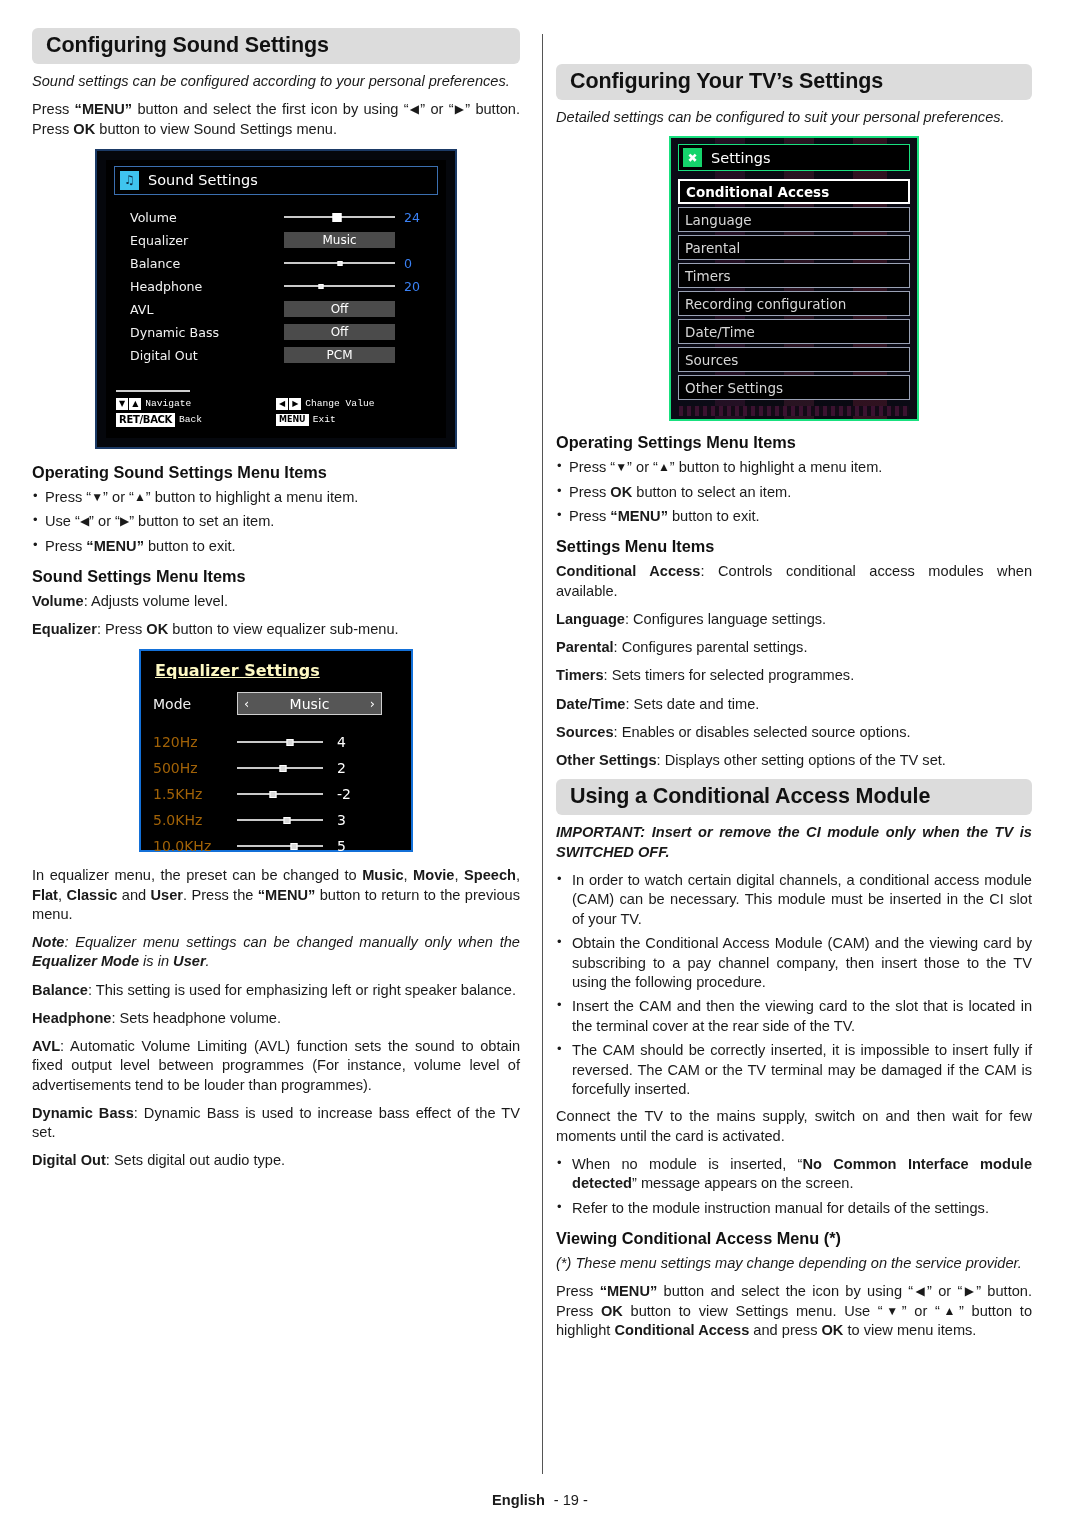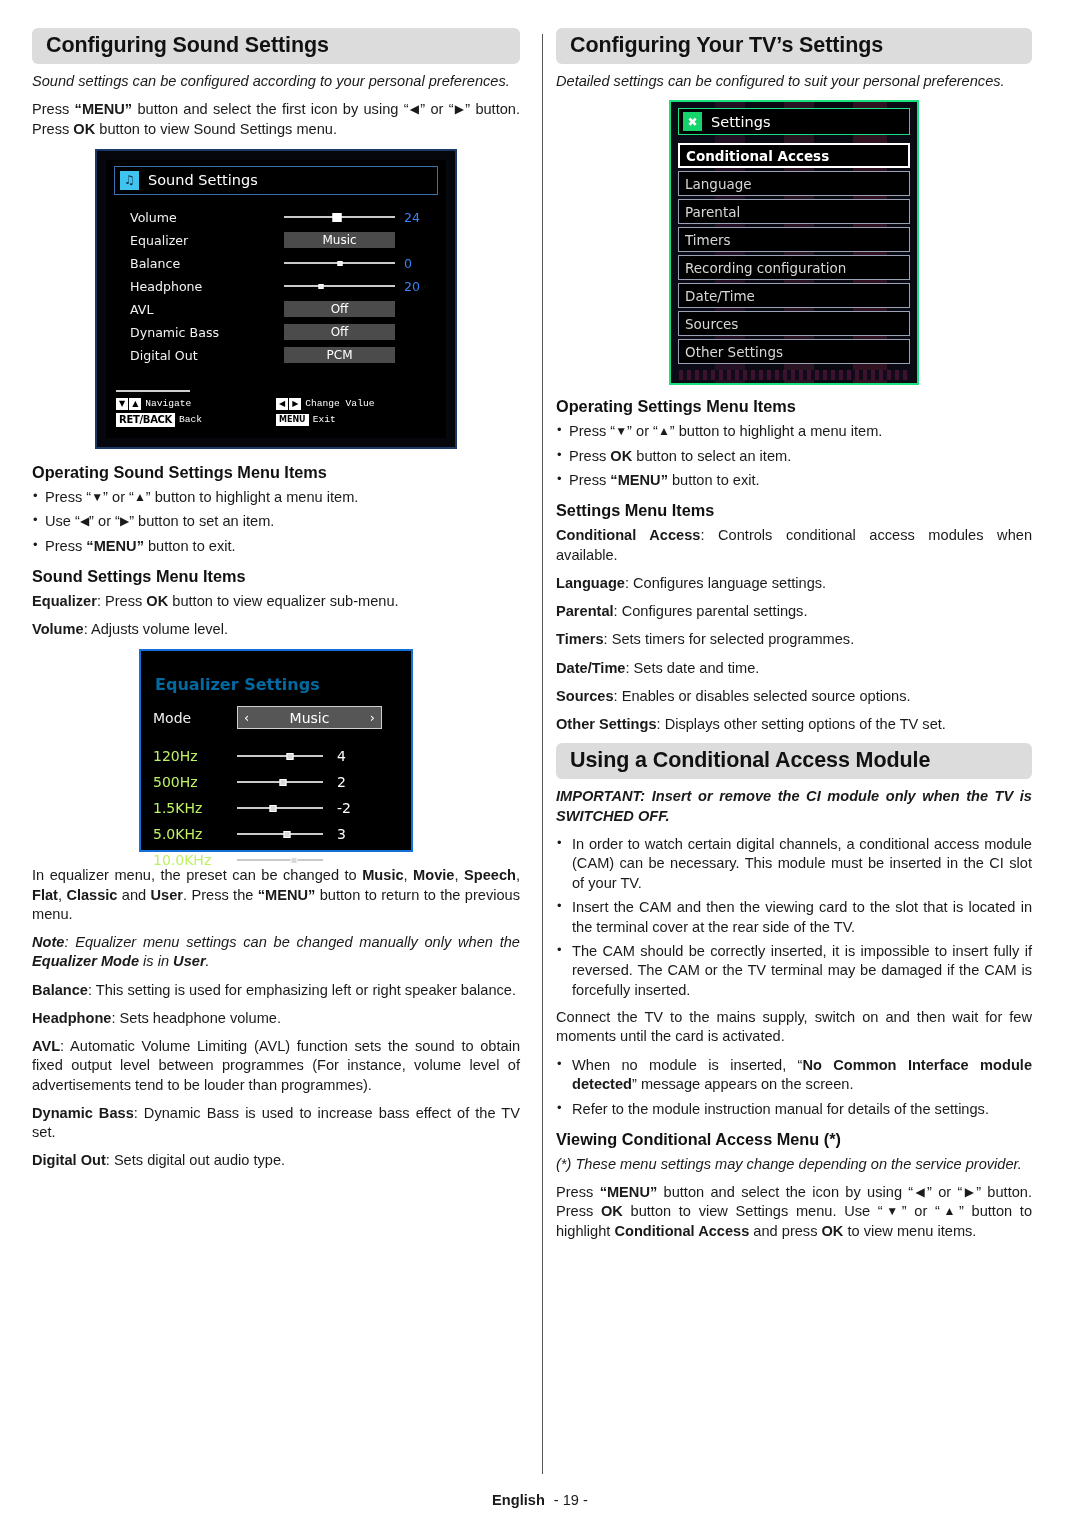--- a/index.html
+++ b/index.html
@@ -23,21 +23,21 @@
     display: flex;
     width: 1016px;
     height: 1430px;
     gap: 0;
   }
   .col {
     width: 500px;
     position: relative;
   }
   .col-left { padding-right: 12px; }
-  .col-right { padding-left: 24px; }
+  .col-right { padding-left: 24px; margin-top: 36px; }
   .divider {
     position: absolute;
     left: 542px;
     top: 34px;
     width: 1px;
     height: 1440px;
     background: #555;
   }
 
   h1.section {
@@ -197,34 +197,34 @@
   .osd-eq-wrap { margin: 10px 0 14px 0; display: flex; justify-content: center; }
   .osd-eq {
     width: 274px;
     height: 203px;
     background: #000;
     border: 2px solid #1370d8;
     padding: 10px 12px;
     font-family: "DejaVu Sans", sans-serif;
     position: relative;
   }
-  .eq-title { color: #0369a1; font-size: 16px; font-weight: bold; margin: 14px 0 12px 2px; }
+  .eq-title { color: #fef9c3; font-size: 16px; font-weight: bold; margin: 0 0 12px 2px; text-decoration: underline; }
   .eq-mode-row { display: flex; align-items: center; margin-bottom: 14px; }
   .eq-mode-label { color: #f0f0f0; font-size: 14px; width: 84px; }
   .eq-mode-box {
     width: 145px; height: 23px;
     background: #565656;
     border: 1px solid #cfcfcf;
     display: flex; align-items: center; justify-content: space-between;
     padding: 0 6px;
     color: #ffffff; font-size: 14px;
   }
   .eq-mode-box .chev { font-size: 13px; }
   .eq-row { display: flex; align-items: center; height: 26px; }
-  .eq-band { color: #bef264; font-size: 14px; width: 84px; }
+  .eq-band { color: #a16207; font-size: 14px; width: 84px; }
   .eq-slider { position: relative; width: 86px; height: 12px; display:flex; align-items:center; }
   .eq-slider .track { position: absolute; left:0; right:0; height:2px; background:#c9c9c9; }
   .eq-slider .knob {
     position:absolute; width:7px; height:7px;
     background:#d9d9d9; border:1px solid #fff; transform: translateX(-50%);
   }
   .eq-val { color:#ffffff; font-size:14px; margin-left:14px; }
 
   
   .osd-set-wrap { margin: 8px 0 12px 0; display:flex; justify-content:center; }
@@ -410,23 +410,23 @@
       <h2 class="sub">Operating Sound Settings Menu Items</h2>
 
       <ul class="bullets">
         <li><span>Press “</span><span class="arrow">▼</span><span>” or “</span><span class="arrow">▲</span><span>” button to highlight a menu item.</span></li>
         <li><span>Use “</span><span class="arrow">◀</span><span>” or “</span><span class="arrow">▶</span><span>” button to set an item.</span></li>
         <li><span>Press </span><b>“MENU”</b><span> button to exit.</span></li>
       </ul>
 
       <h2 class="sub">Sound Settings Menu Items</h2>
 
+      <p><b>Volume</b><span>: Adjusts volume level.</span></p>
+
       <p><b>Equalizer</b><span>: Press </span><b>OK</b><span> button to view equalizer sub-menu.</span></p>
-
-      <p><b>Volume</b><span>: Adjusts volume level.</span></p>
 
       <div class="osd-eq-wrap">
         <div class="osd-eq">
           <div class="eq-title">Equalizer Settings</div>
           <div class="eq-mode-row">
             <span class="eq-mode-label">Mode</span>
             <span class="eq-mode-box">
               <span class="chev">‹</span>
               <span>Music</span>
               <span class="chev">›</span>
@@ -533,20 +533,21 @@
       <p><b>Date/Time</b><span>: Sets date and time.</span></p>
       <p><b>Sources</b><span>: Enables or disables selected source options.</span></p>
       <p><b>Other Settings</b><span>: Displays other setting options of the TV set.</span></p>
 
       <h1 class="section">Using a Conditional Access Module</h1>
 
       <p class="italic"><b>IMPORTANT: Insert or remove the CI module only when the TV is SWITCHED OFF.</b></p>
 
       <ul class="bullets hang">
         <li>In order to watch certain digital channels, a conditional access module (CAM) can be necessary. This module must be inserted in the CI slot of your TV.</li>
+        <li>Obtain the Conditional Access Module (CAM) and the viewing card by subscribing to a pay channel company, then insert those to the TV using the following procedure.</li>
         <li>Insert the CAM and then the viewing card to the slot that is located in the terminal cover at the rear side of the TV.</li>
         <li>The CAM should be correctly inserted, it is impossible to insert fully if reversed. The CAM or the TV terminal may be damaged if the CAM is forcefully inserted.</li>
       </ul>
 
       <p>Connect the TV to the mains supply, switch on and then wait for few moments until the card is activated.</p>
 
       <ul class="bullets hang">
         <li><span>When no module is inserted, “</span><b>No Common Interface module detected</b><span>” message appears on the screen.</span></li>
         <li>Refer to the module instruction manual for details of the settings.</li>
       </ul>

